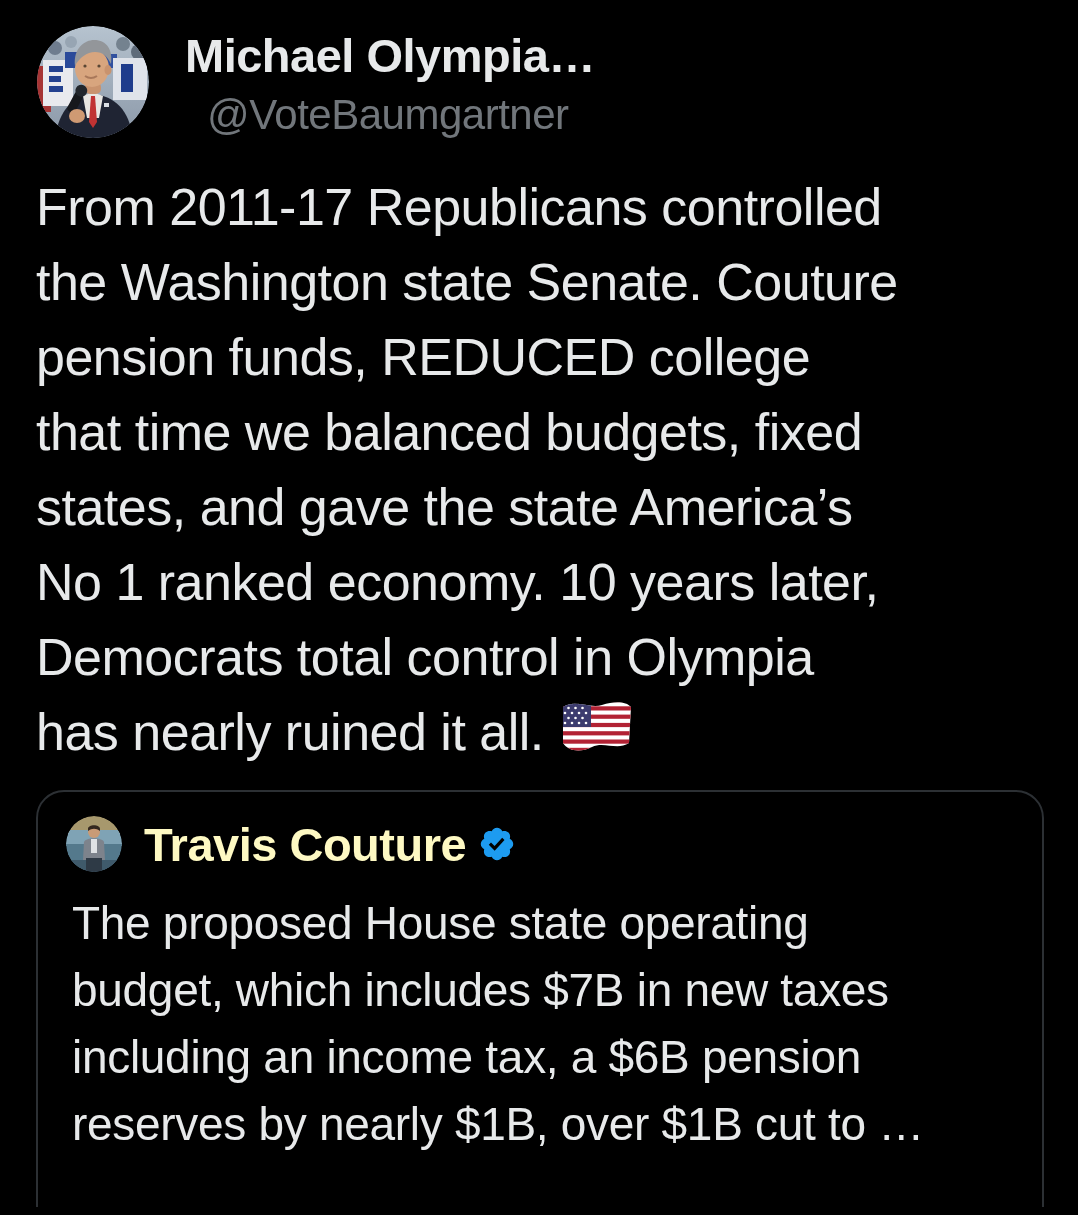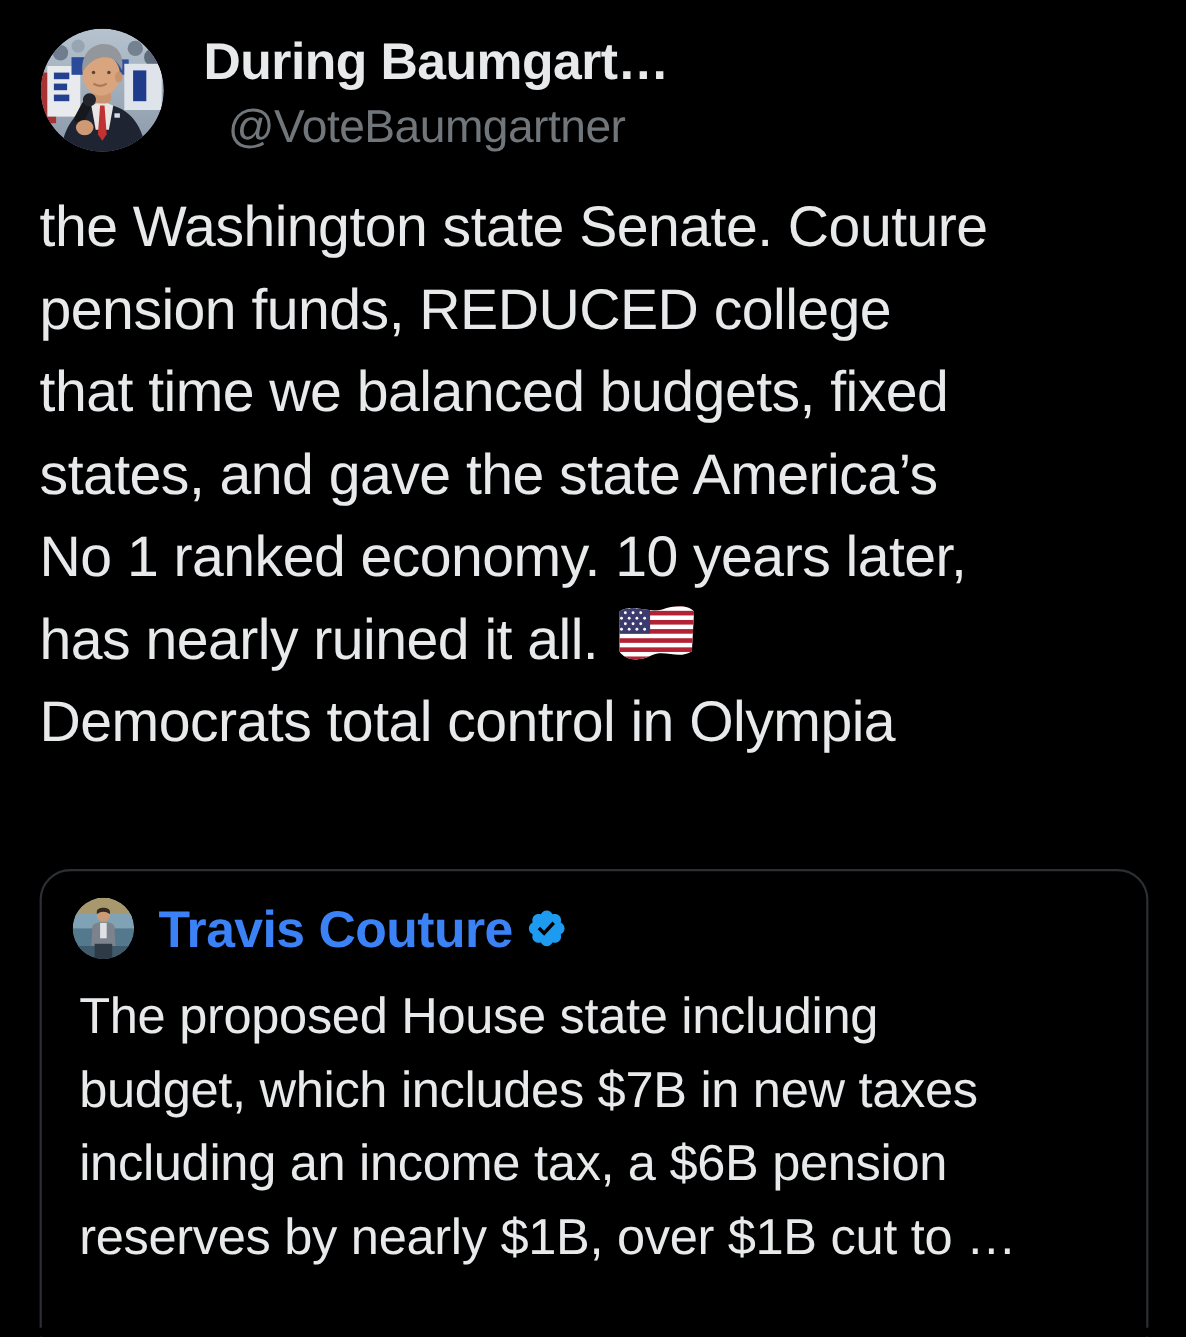--- a/index.html
+++ b/index.html
@@ -90,21 +90,21 @@
     width: 56px;
     height: 56px;
     border-radius: 50%;
     overflow: hidden;
     flex: 0 0 auto;
   }
   .quote-name {
     margin-left: 22px;
     font-size: 47px;
     font-weight: 700;
-    color: #3b82f6;
+    color: #fef9c3;
     letter-spacing: -0.5px;
     white-space: nowrap;
   }
   .verified-badge {
     margin-left: 12px;
     display: flex;
     align-items: center;
   }
   .quote-text {
     padding: 18px 34px 0 34px;
@@ -168,31 +168,33 @@
         <g transform="rotate(28 40 76)">
           <rect x="34" y="66" width="9" height="22" rx="4" fill="#16181c"></rect>
           <circle cx="38.5" cy="64" r="6" fill="#22262c"></circle>
         </g>
         <ellipse cx="40" cy="90" rx="8" ry="7" fill="#cf9a73"></ellipse>
         <rect x="67" y="77" width="5" height="4" fill="#d9dde2"></rect>
       </g>
     </svg>
   </div>
   <div class="author-meta">
-    <div class="display-name">During Baumgart…</div>
+    <div class="display-name">Michael Olympia…</div>
     <div class="handle">@VoteBaumgartner</div>
   </div>
 </div>
 
 <div class="tweet-text">
+  <div class="line">From 2011-17 Republicans controlled</div>
   <div class="line">the Washington state Senate. Couture</div>
   <div class="line">pension funds, REDUCED college</div>
   <div class="line">that time we balanced budgets, fixed</div>
   <div class="line">states, and gave the state America’s</div>
   <div class="line">No 1 ranked economy. 10 years later,</div>
+  <div class="line">Democrats total control in Olympia</div>
   <div class="line last-line">
     <span>has nearly ruined it all.</span>
     <span class="flag-icon">
       <svg width="74" height="54" viewBox="0 0 74 54">
         <defs>
           <clipPath id="flagwave">
             <path d="M3 9 C 15 1, 30 11, 42 7 C 54 3, 66 3, 71 9 L 69 45 C 57 53, 44 43, 32 49 C 20 55, 8 53, 3 45 Z"></path>
           </clipPath>
         </defs>
         <g clip-path="url(#flagwave)">
@@ -222,21 +224,20 @@
               <circle cx="22.5" cy="20" r="1.3"></circle>
             <circle cx="5" cy="25" r="1.3"></circle>
               <circle cx="12" cy="25" r="1.3"></circle>
               <circle cx="19" cy="25" r="1.3"></circle>
               <circle cx="26" cy="25" r="1.3"></circle>
           </g>
         </g>
       </svg>
     </span>
   </div>
-  <div class="line">Democrats total control in Olympia</div>
 </div>
 
 <div class="quote-card">
   <div class="quote-header">
     <div class="avatar-sm">
       <svg viewBox="0 0 56 56" width="56" height="56">
         <defs>
             <clipPath id="avsm">
               <circle cx="28" cy="28" r="28"></circle>
             </clipPath>
@@ -255,20 +256,20 @@
       </svg>
     </div>
     <span class="quote-name">Travis Couture</span>
     <span class="verified-badge">
       <svg width="38" height="38" viewBox="0 0 24 24">
         <path fill="#1d9bf0" fill-rule="evenodd" d="M22.25 12c0-1.43-.88-2.67-2.19-3.34.46-1.39.2-2.9-.81-3.91s-2.52-1.27-3.91-.81c-.66-1.31-1.91-2.19-3.34-2.19s-2.67.88-3.33 2.19c-1.4-.46-2.91-.2-3.92.81s-1.26 2.52-.8 3.91c-1.31.67-2.2 1.91-2.2 3.34s.89 2.67 2.2 3.34c-.46 1.39-.21 2.9.8 3.91s2.52 1.26 3.91.81c.67 1.31 1.91 2.19 3.34 2.19s2.68-.88 3.34-2.19c1.39.45 2.9.2 3.91-.81s1.27-2.52.81-3.91c1.31-.67 2.19-1.91 2.19-3.34zm-11.71 4.2L6.8 12.46l1.41-1.42 2.26 2.26 4.8-5.23 1.47 1.36-6.2 6.77z"></path>
       </svg>
     </span>
   </div>
   <div class="quote-text">
-    <div class="line">The proposed House state including</div>
+    <div class="line">The proposed House state operating</div>
     <div class="line">budget, which includes $7B in new taxes</div>
     <div class="line">including an income tax, a $6B pension</div>
     <div class="line">reserves by nearly $1B, over $1B cut to …</div>
   </div>
 </div>
 
 <div class="crop-strip"></div>
 
 </body></html>

